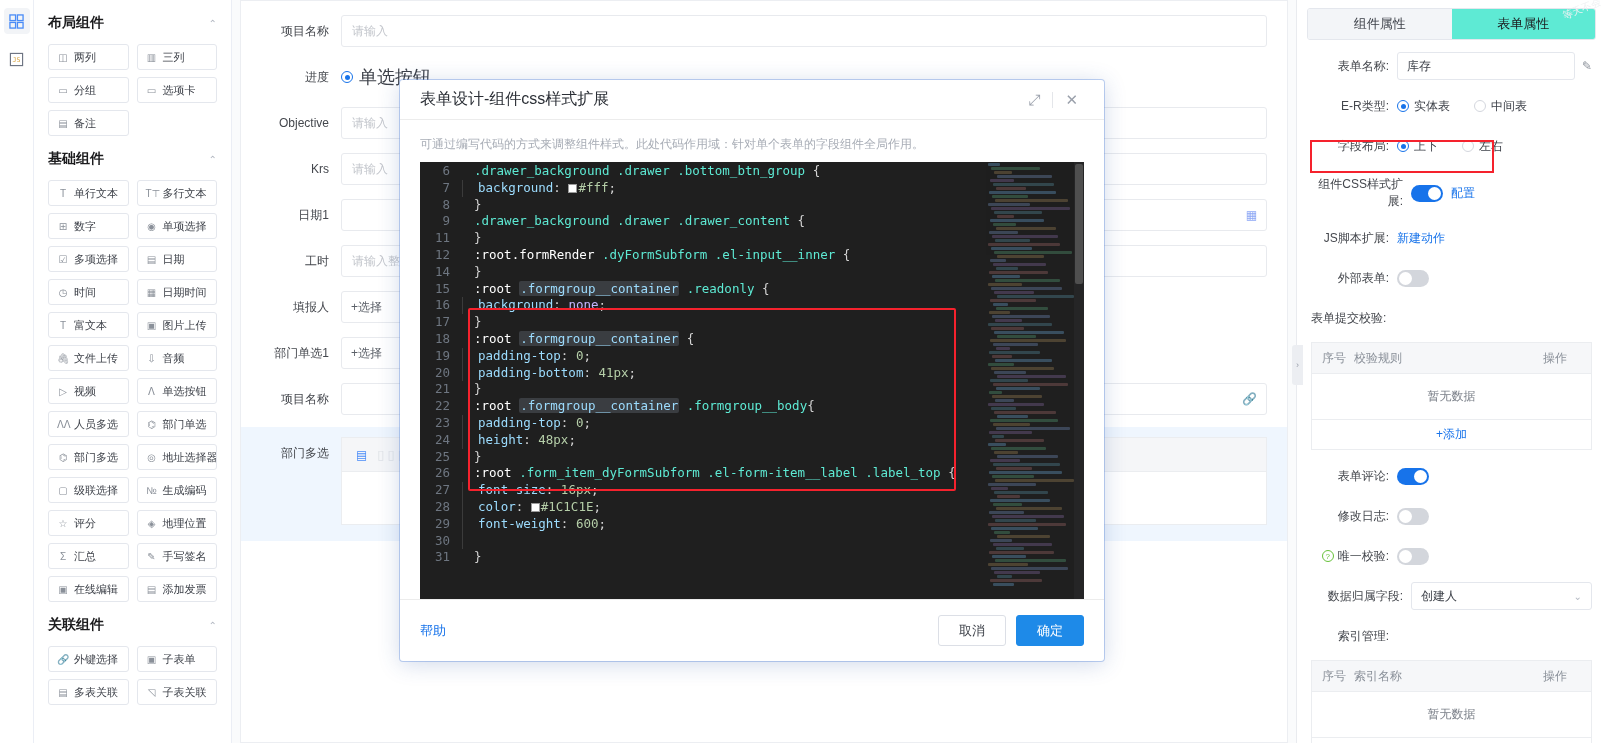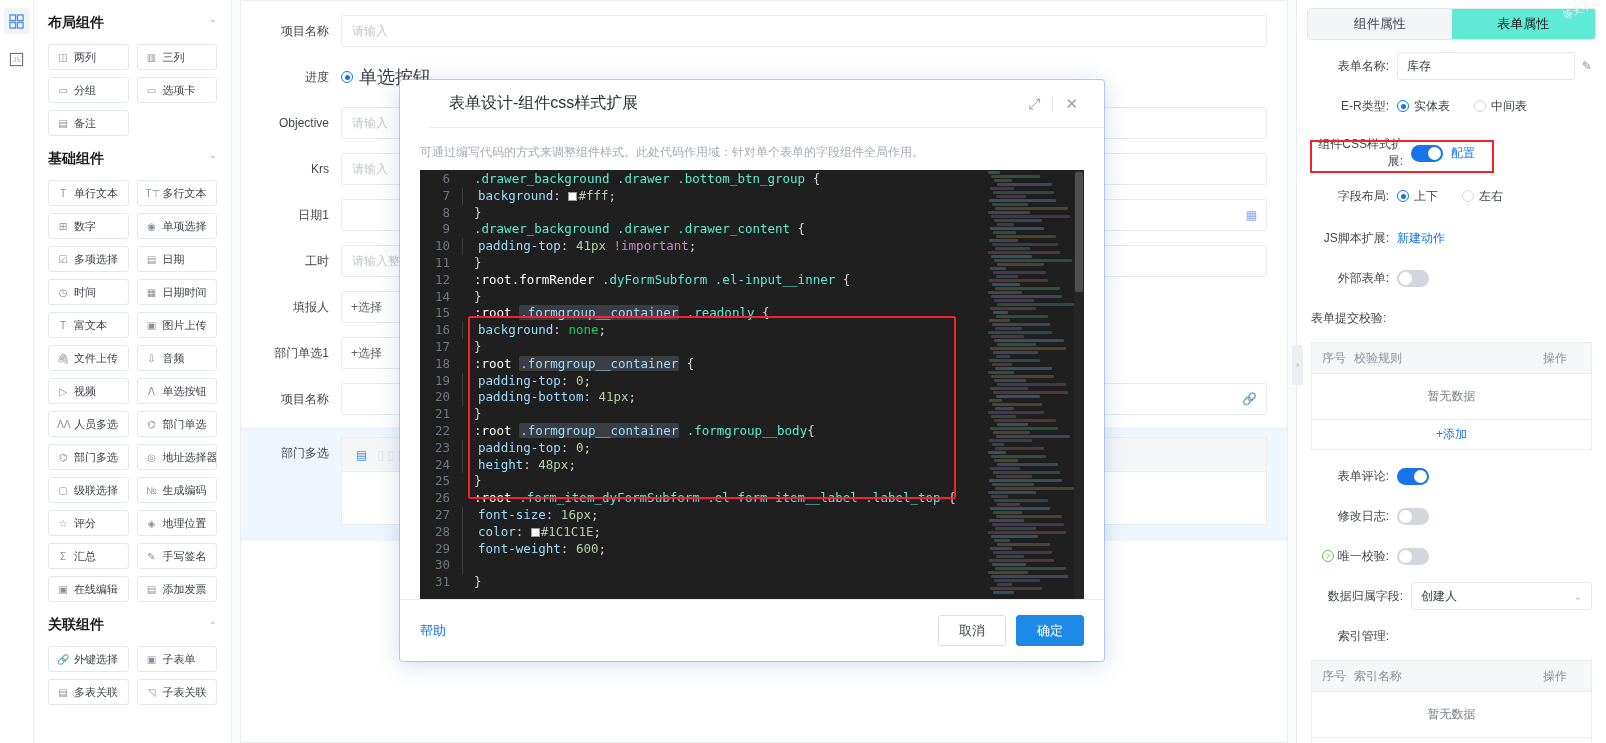--- a/index.html
+++ b/index.html
@@ -101,22 +101,22 @@
 
   
   .mask { position: absolute; inset: 0; background: rgba(0,0,0,0.0); }
   .modal {
     position: absolute; left: 400px; top: 80px; width: 704px; height: 581px;
     background: #fff; border-radius: 3px;
     box-shadow: 0 3px 22px rgba(41,80,160,0.22), 0 0 0 1px rgba(120,160,230,0.45);
     display: flex; flex-direction: column; overflow: hidden;
   }
   .modal-hd {
-    height: 48px; display: flex; align-items: center; padding: 12px 20px;
-    border-bottom: 1px solid #ececec; flex: 0 0 auto; margin-left: 29px;
+    height: 40px; display: flex; align-items: center; padding: 12px 20px;
+    border-bottom: 1px solid #ececec; flex: 0 0 auto;
   }
   .modal-title { font-size: 16px; color: #2b2f36; flex: 1; }
   .hd-ico { color: #9aa0ab; font-size: 15px; cursor: pointer; padding: 0 6px; }
   .hd-sep { width: 1px; height: 16px; background: #e4e6ea; margin: 0 6px; }
   .modal-bd { flex: 1; padding: 16px 20px 0 20px; display: flex; flex-direction: column; overflow: hidden; }
   .modal-desc { font-size: 12px; color: #a8adb6; margin-bottom: 9px; }
 
   .editor {
     flex: 1; background: #1f1f1f; position: relative; overflow: hidden;
     font-family: "DejaVu Sans Mono", "Liberation Mono", monospace;
@@ -127,21 +127,21 @@
   .gutter {
     width: 42px; flex: 0 0 42px; text-align: right; padding-right: 12px;
     color: #6e7681; user-select: none;
   }
   .ctext { flex: 1; padding-left: 12px; position: relative; }
   .ind { border-left: 1px solid #3b3b3b; padding-left: 0; }
   .tk-sel { color: #5eead4; }
   .tk-root { color: #ffffff; }
   .tk-prop { color: #9cdcfe; }
   .tk-val { color: #b5cea8; }
-  .tk-kw { color: #22c55e; }
+  .tk-kw { color: #c4b5fd; }
   .tk-imp { color: #c586c0; }
   .tk-punc { color: #d4d4d4; }
   .tk-brace { color: #d4d4d4; }
   .hl-box { background: #3a3d41; border-radius: 2px; padding: 0 1px; color: #9cdcfe; }
   .swatch {
     display: inline-block; width: 9px; height: 9px; background: #fff;
     border: 1px solid #9a9a9a; vertical-align: -1px; margin-right: 1px;
   }
   .redbox {
     position: absolute; left: 48px; top: 146px; width: 488px; height: 183px;
@@ -525,21 +525,20 @@
       <div class="hd-ico">✕</div>
     </div>
     <div class="modal-bd">
       <div class="modal-desc">可通过编写代码的方式来调整组件样式。此处代码作用域：针对单个表单的字段组件全局作用。</div>
       <div class="editor">
         <div class="code-area" id="code-area">
             <div class="cline"><span class="gutter">6</span><span class="ctext"><span class="tk-sel">.drawer_background .drawer .bottom_btn_group </span><span class="tk-brace">{</span></span></div>
             <div class="cline"><span class="gutter">7</span><span class="ctext ind"><span class="tk-prop">  background</span><span class="tk-punc">: </span><span class="swatch"></span><span class="tk-val">#fff</span><span class="tk-punc">;</span></span></div>
             <div class="cline"><span class="gutter">8</span><span class="ctext"><span class="tk-brace">}</span></span></div>
             <div class="cline"><span class="gutter">9</span><span class="ctext"><span class="tk-sel">.drawer_background .drawer .drawer_content </span><span class="tk-brace">{</span></span></div>
-            <div class="cline"><span class="gutter">10</span><span class="ctext ind"><span class="tk-prop">  padding-top</span><span class="tk-punc">: </span><span class="tk-val">41px</span><span class="tk-imp"> !important</span><span class="tk-punc">;</span></span></div>
             <div class="cline"><span class="gutter">11</span><span class="ctext"><span class="tk-brace">}</span></span></div>
             <div class="cline"><span class="gutter">12</span><span class="ctext"><span class="tk-root">:root.formRender</span><span class="tk-sel"> .dyFormSubform .el-input__inner </span><span class="tk-brace">{</span></span></div>
             <div class="cline"><span class="gutter">14</span><span class="ctext"><span class="tk-brace">}</span></span></div>
             <div class="cline"><span class="gutter">15</span><span class="ctext"><span class="tk-root">:root</span><span class="tk-punc"> </span><span class="hl-box">.formgroup__container</span><span class="tk-sel"> .readonly </span><span class="tk-brace">{</span></span></div>
             <div class="cline"><span class="gutter">16</span><span class="ctext ind"><span class="tk-prop">  background</span><span class="tk-punc">: </span><span class="tk-kw">none</span><span class="tk-punc">;</span></span></div>
             <div class="cline"><span class="gutter">17</span><span class="ctext"><span class="tk-brace">}</span></span></div>
             <div class="cline"><span class="gutter">18</span><span class="ctext"><span class="tk-root">:root</span><span class="tk-punc"> </span><span class="hl-box">.formgroup__container</span><span class="tk-sel"> </span><span class="tk-brace">{</span></span></div>
             <div class="cline"><span class="gutter">19</span><span class="ctext ind"><span class="tk-prop">  padding-top</span><span class="tk-punc">: </span><span class="tk-val">0</span><span class="tk-punc">;</span></span></div>
             <div class="cline"><span class="gutter">20</span><span class="ctext ind"><span class="tk-prop">  padding-bottom</span><span class="tk-punc">: </span><span class="tk-val">41px</span><span class="tk-punc">;</span></span></div>
             <div class="cline"><span class="gutter">21</span><span class="ctext"><span class="tk-brace">}</span></span></div>
@@ -701,46 +700,46 @@
             </span>
           <span>实体表</span>
         </span>
         <span class="rdo">
           <span class="radio-dot off"></span>
           <span>中间表</span>
         </span>
       </div>
     </div>
 
-    <div class="prow" style="margin-top:16px">
-      <div class="plabel wide">组件CSS样式扩展:</div>
-      <div class="pval">
-        <span class="tgl on">
-            <i></i>
-          </span>
-        <span class="lnk">配置</span>
-      </div>
-    </div>
-
     <div class="prow">
       <div class="plabel">字段布局:</div>
       <div class="pval">
         <span class="rdo">
           <span class="radio-dot">
               <i></i>
             </span>
           <span>上下</span>
         </span>
         <span class="rdo">
           <span class="radio-dot off"></span>
           <span>左右</span>
         </span>
       </div>
     </div>
 
+    <div class="prow" style="margin-top:16px">
+      <div class="plabel wide">组件CSS样式扩展:</div>
+      <div class="pval">
+        <span class="tgl on">
+            <i></i>
+          </span>
+        <span class="lnk">配置</span>
+      </div>
+    </div>
+
     <div class="prow" style="margin-top:14px">
       <div class="plabel">JS脚本扩展:</div>
       <div class="pval">
         <span class="lnk">新建动作</span>
       </div>
     </div>
 
     <div class="prow">
       <div class="plabel">外部表单:</div>
       <div class="pval">

